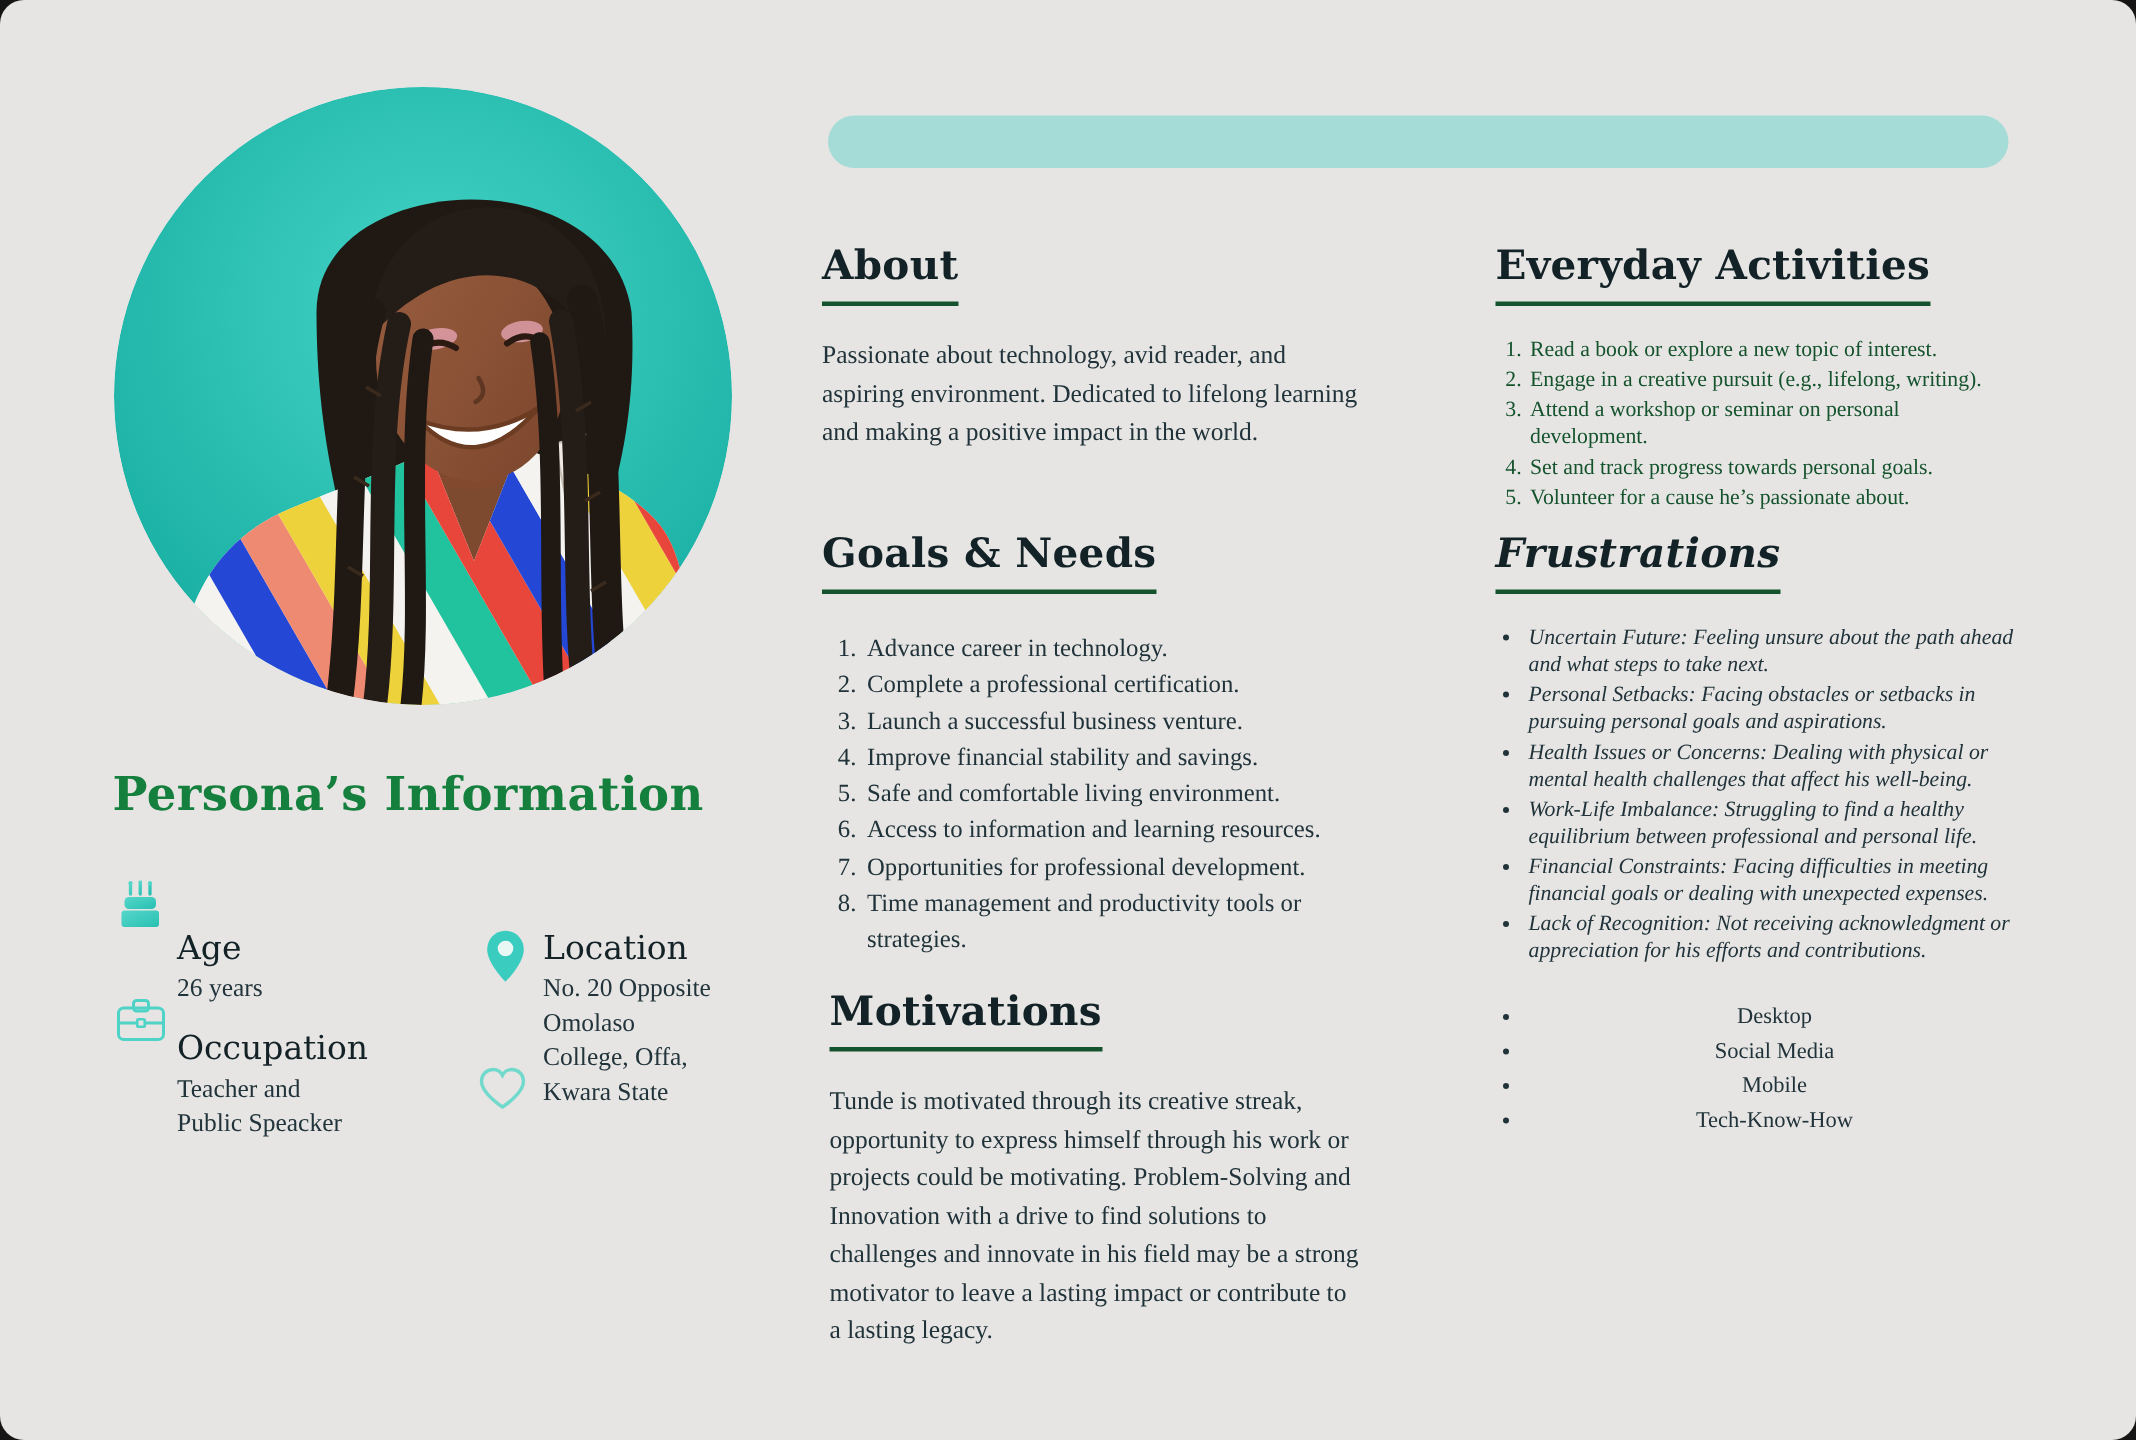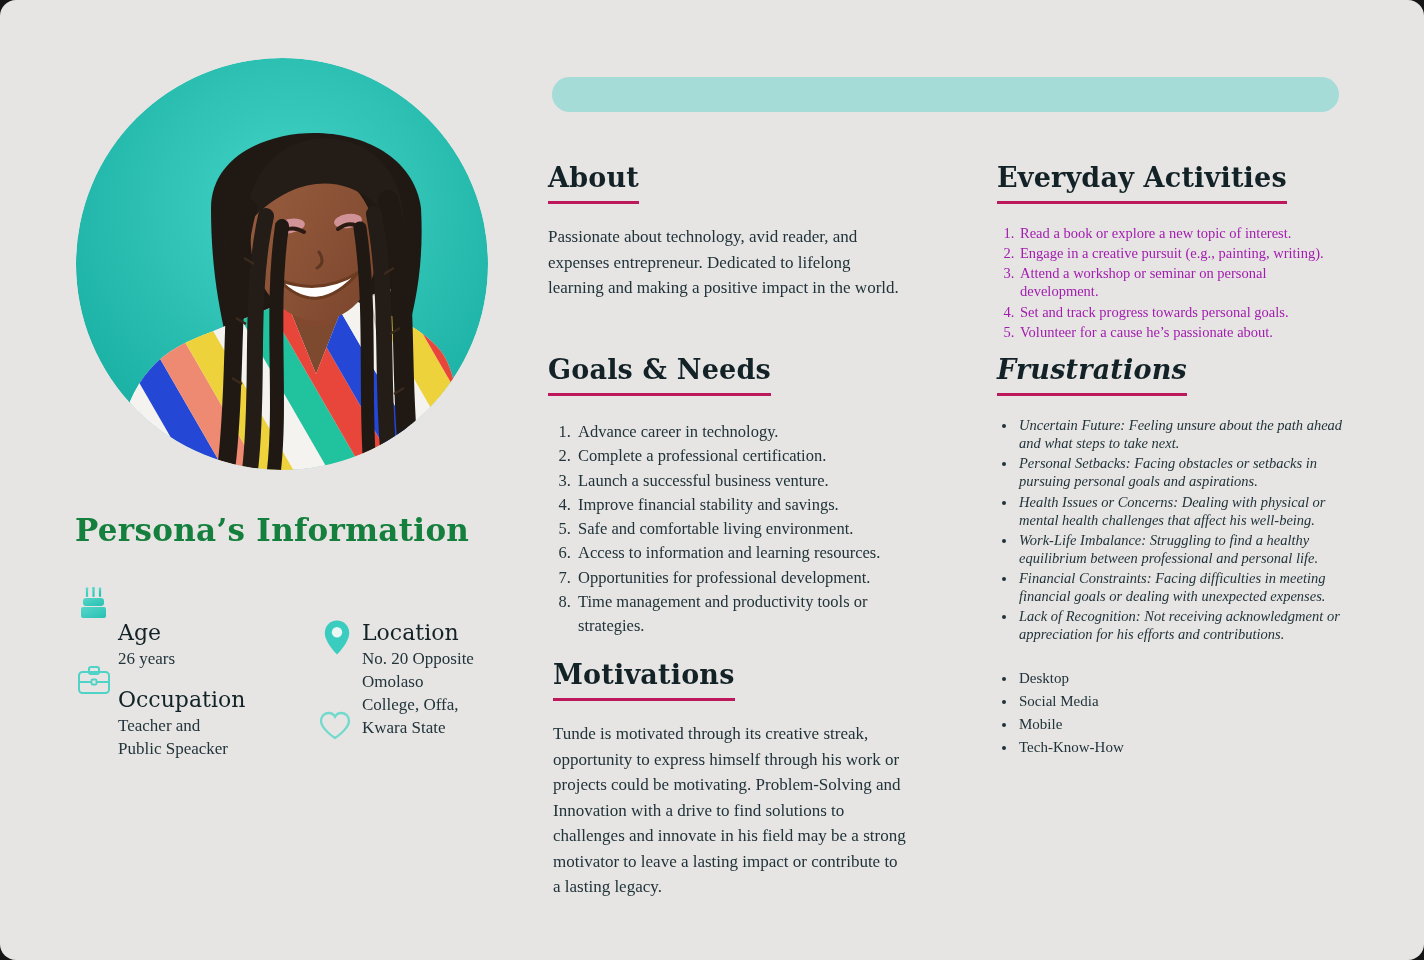--- a/index.html
+++ b/index.html
@@ -32,32 +32,32 @@
   .i-heart{left:318px;top:711px;}
   
   .sec{position:absolute;}
   .s-about{left:548px;top:162px;width:360px;}
   .s-goals{left:548px;top:354px;width:362px;}
   .s-motivations{left:553px;top:659px;width:355px;}
   .s-activities{left:997px;top:162px;width:350px;}
   .s-frustrations{left:997px;top:354px;width:352px;font-style:italic;}
   .s-device{left:997px;top:659px;width:350px;}
   .section-title{
-    display:inline-block;margin:0 0 12px 0;padding-bottom:8px;border-bottom:3px solid #be185d;
+    display:inline-block;margin:0 0 12px 0;padding-bottom:8px;border-bottom:3px solid #14532d;
     font-family:"DejaVu Serif", serif;font-weight:700;font-size:27px;line-height:1.15;color:#132227;letter-spacing:.2px;
   }
   .sec p{margin:8px 0 0 0;font-size:17px;line-height:1.5;color:#21333a;}
   ol.big-list{margin:12px 0 0 0;padding-left:27px;font-size:16.5px;line-height:1.47;color:#21333a;}
   ol.big-list li{padding-left:3px;}
-  ol.small-list{margin:8px 0 0 0;padding-left:21px;font-size:14.5px;line-height:1.25;color:#a21caf;}
+  ol.small-list{margin:8px 0 0 0;padding-left:21px;font-size:14.5px;line-height:1.25;color:#14532d;}
   ol.small-list li{margin-bottom:2px;padding-left:2px;}
   ul.small-list{margin:8px 0 0 0;padding-left:20px;font-size:14.5px;line-height:1.25;color:#21333a;list-style:disc;}
   ul.small-list li{margin-bottom:2px;padding-left:2px;}
   ul.device-list{margin:10px 0 0 0;padding-left:20px;font-size:15px;line-height:1.2;color:#21333a;list-style:disc;}
-  ul.device-list li{margin-bottom:5px;padding-left:2px;}
+  ul.device-list li{margin-bottom:5px;padding-left:2px;text-align:center;}
 </style>
 </head>
 <body>
 
 <div class="page">
 
   <div class="photo-wrap">
     <svg width="412" height="412" viewBox="0 0 412 412">
       <defs>
         <radialGradient id="pbg" cx="52%" cy="36%" r="80%">
@@ -188,21 +188,21 @@
 College, Offa,
 Kwara State</div>
   </div>
 
   <svg class="info-icon i-heart" width="34" height="30" viewBox="0 0 34 30">
     <path d="M17,27 C17,27 3,18 3,9.8 C3,5.2 6.6,2 10.8,2 C13.4,2 15.9,3.6 17,5.8 C18.1,3.6 20.6,2 23.2,2 C27.4,2 31,5.2 31,9.8 C31,18 17,27 17,27 Z" fill="none" stroke="#72dacd" stroke-width="2.3"></path>
   </svg>
 
   <div class="sec s-about">
     <h2 class="section-title">About</h2>
-    <p>Passionate about technology, avid reader, and expenses entrepreneur. Dedicated to lifelong learning and making a positive impact in the world.</p>
+    <p>Passionate about technology, avid reader, and aspiring environment. Dedicated to lifelong learning and making a positive impact in the world.</p>
   </div>
 
   <div class="sec s-goals">
     <h2 class="section-title">Goals &amp; Needs</h2>
     <ol class="big-list">
 
     <li>Advance career in technology.</li>
         <li>Complete a professional certification.</li>
         <li>Launch a successful business venture.</li>
         <li>Improve financial stability and savings.</li>
@@ -216,21 +216,21 @@
   <div class="sec s-motivations">
     <h2 class="section-title">Motivations</h2>
     <p>Tunde is motivated through its creative streak, opportunity to express himself through his work or projects could be motivating. Problem-Solving and Innovation with a drive to find solutions to challenges and innovate in his field may be a strong motivator to leave a lasting impact or contribute to a lasting legacy.</p>
   </div>
 
   <div class="sec s-activities">
     <h2 class="section-title">Everyday Activities</h2>
     <ol class="small-list">
 
     <li>Read a book or explore a new topic of interest.</li>
-        <li>Engage in a creative pursuit (e.g., painting, writing).</li>
+        <li>Engage in a creative pursuit (e.g., lifelong, writing).</li>
         <li>Attend a workshop or seminar on personal development.</li>
         <li>Set and track progress towards personal goals.</li>
         <li>Volunteer for a cause he’s passionate about.</li>
       </ol>
   </div>
 
   <div class="sec s-frustrations">
     <h2 class="section-title">Frustrations</h2>
     <ul class="small-list">
 

